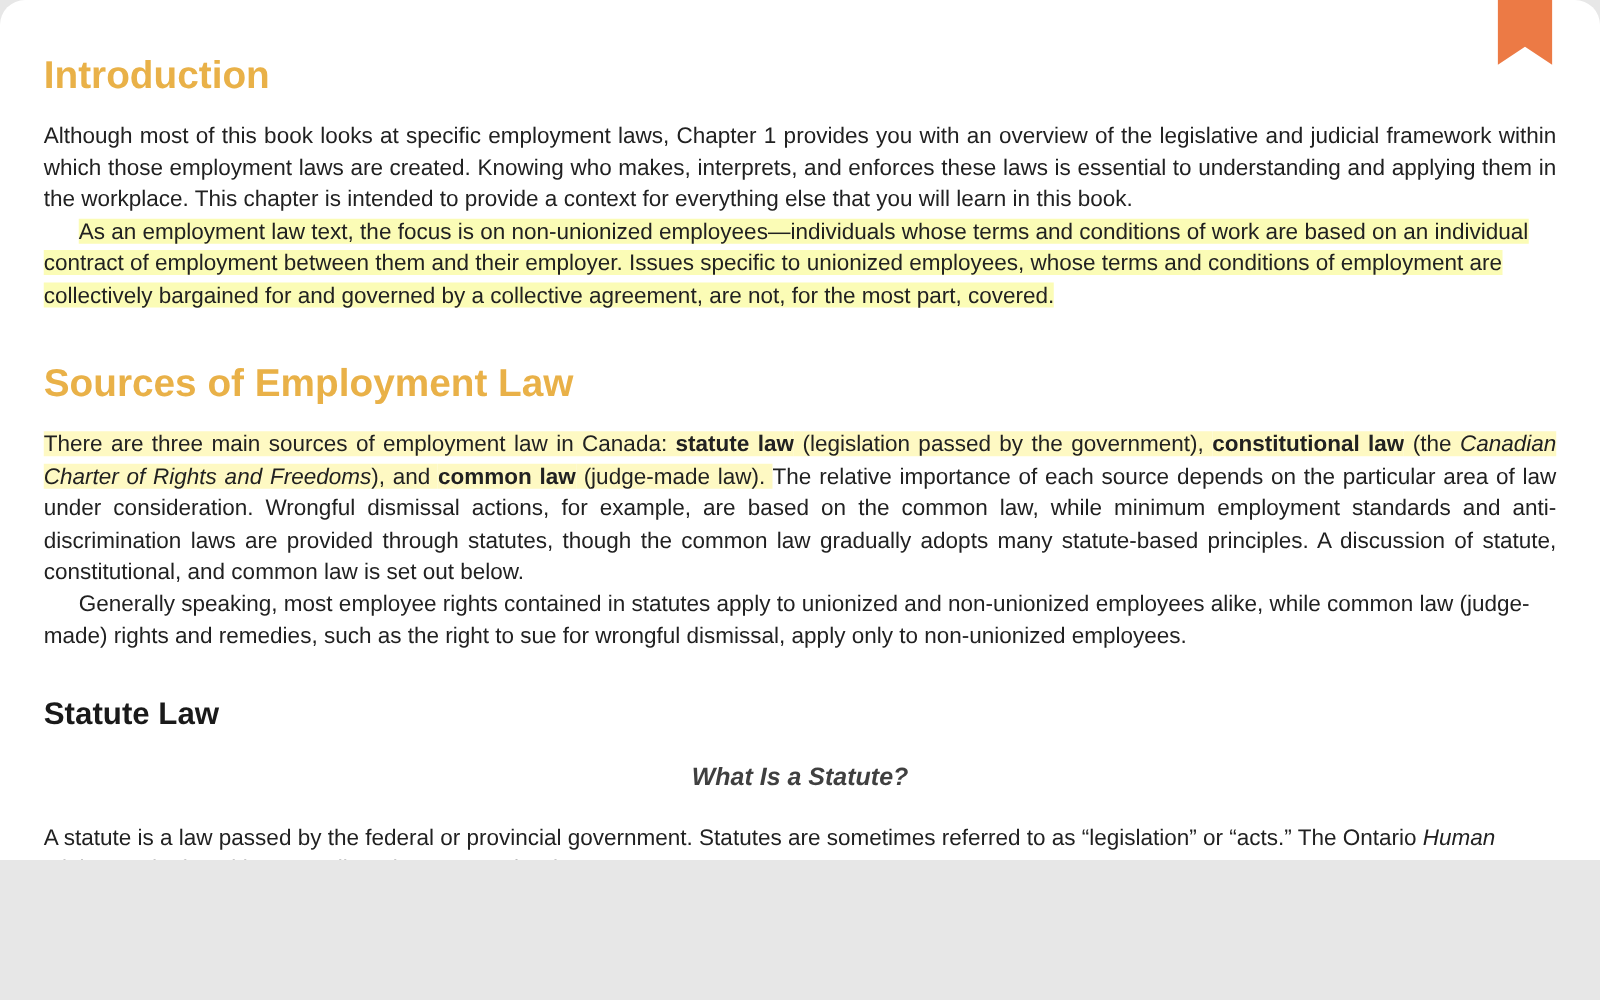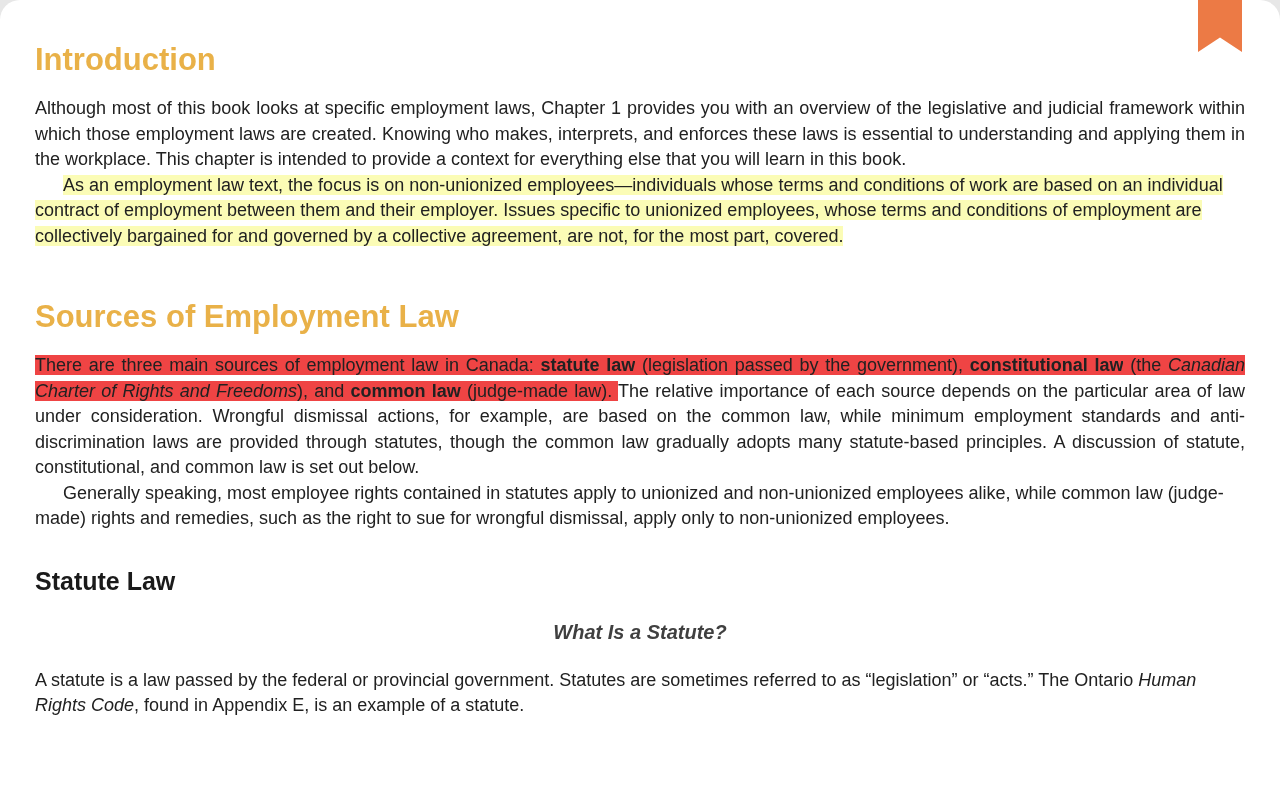--- a/index.html
+++ b/index.html
@@ -6,21 +6,21 @@
     margin: 0;
     padding: 0;
     width: 1280px;
     height: 800px;
     background: #e7e7e7;
     font-family: "Liberation Sans", sans-serif;
   }
   .page {
     position: relative;
     width: 1280px;
-    height: 800px;
+    height: 688px;
     background: #ffffff;
     border-radius: 20px 20px 0 0;
     overflow: hidden;
     box-sizing: border-box;
     padding: 42px 35px 0 35px;
     color: #212121;
   }
   .bookmark {
     position: absolute;
     top: 0;
@@ -30,21 +30,21 @@
     background: #EC7A45;
     clip-path: polygon(0 0, 100% 0, 100% 100%, 50% 72%, 0 100%);
   }
   h1.accent {
     font-size: 31px;
     line-height: 36px;
     font-weight: bold;
     color: #E9B148;
     margin: 0 0 14px 0;
   }
-  h1.accent.spaced { margin-top: 50px; }
+  h1.accent.spaced { margin-top: 40px; }
   h2.plain {
     font-size: 25px;
     line-height: 30px;
     font-weight: bold;
     color: #1a1a1a;
     margin: 34px 0 0 0;
   }
   h3.plain-italic {
     font-size: 20px;
     line-height: 24px;
@@ -59,21 +59,21 @@
     line-height: 25.5px;
     margin: 0;
     color: #212121;
   }
   p.justify { text-align: justify; margin-top: 18px; }
   p.indent { text-indent: 28px; }
   p.after-h { margin-top: 24px; }
   .b { font-weight: bold; }
   .i { font-style: italic; }
   .hl-yellow { background: #FBFCB6; }
-  .hl-green  { background: #ef4444; }
+  .hl-green  { background: #fef9c3; }
 </style>
 </head>
 <body>
 
 <div class="page">
 
   <div class="bookmark"></div>
 
   <h1 class="accent">Introduction</h1>
 

